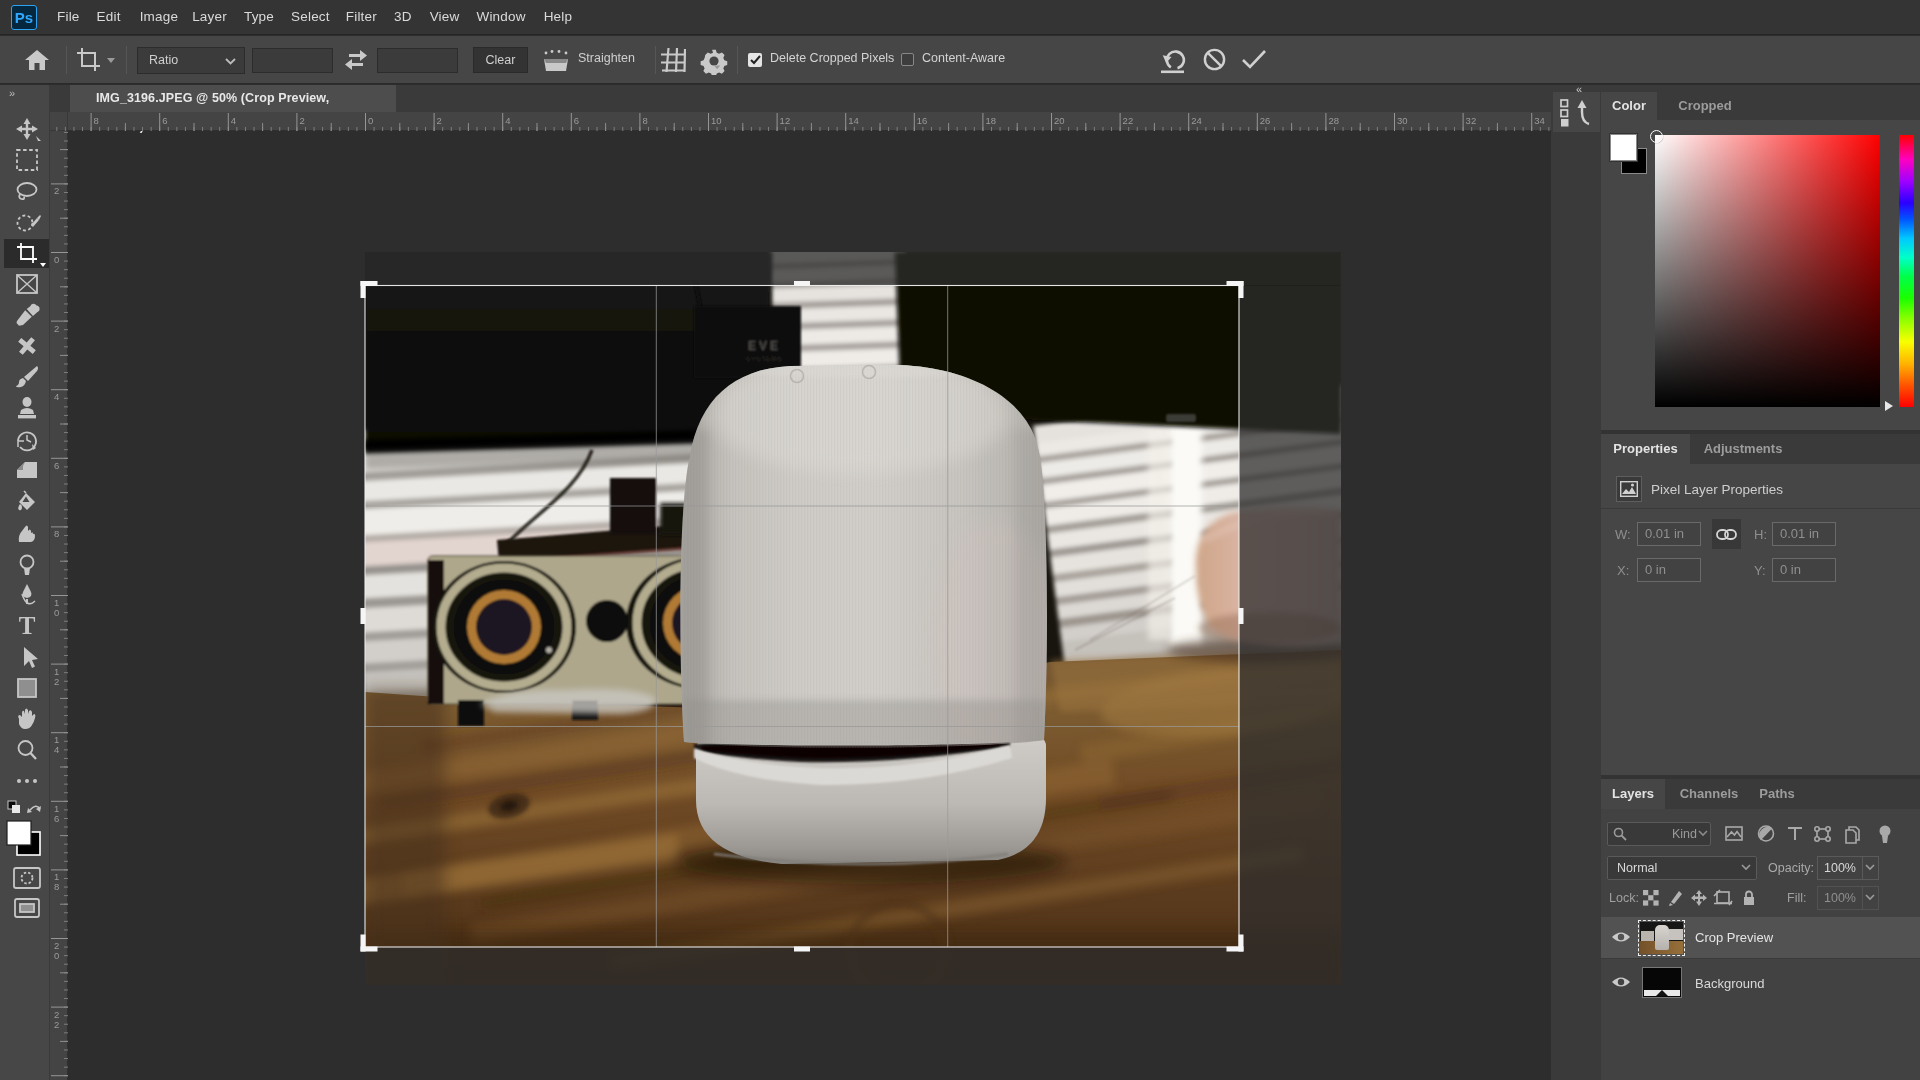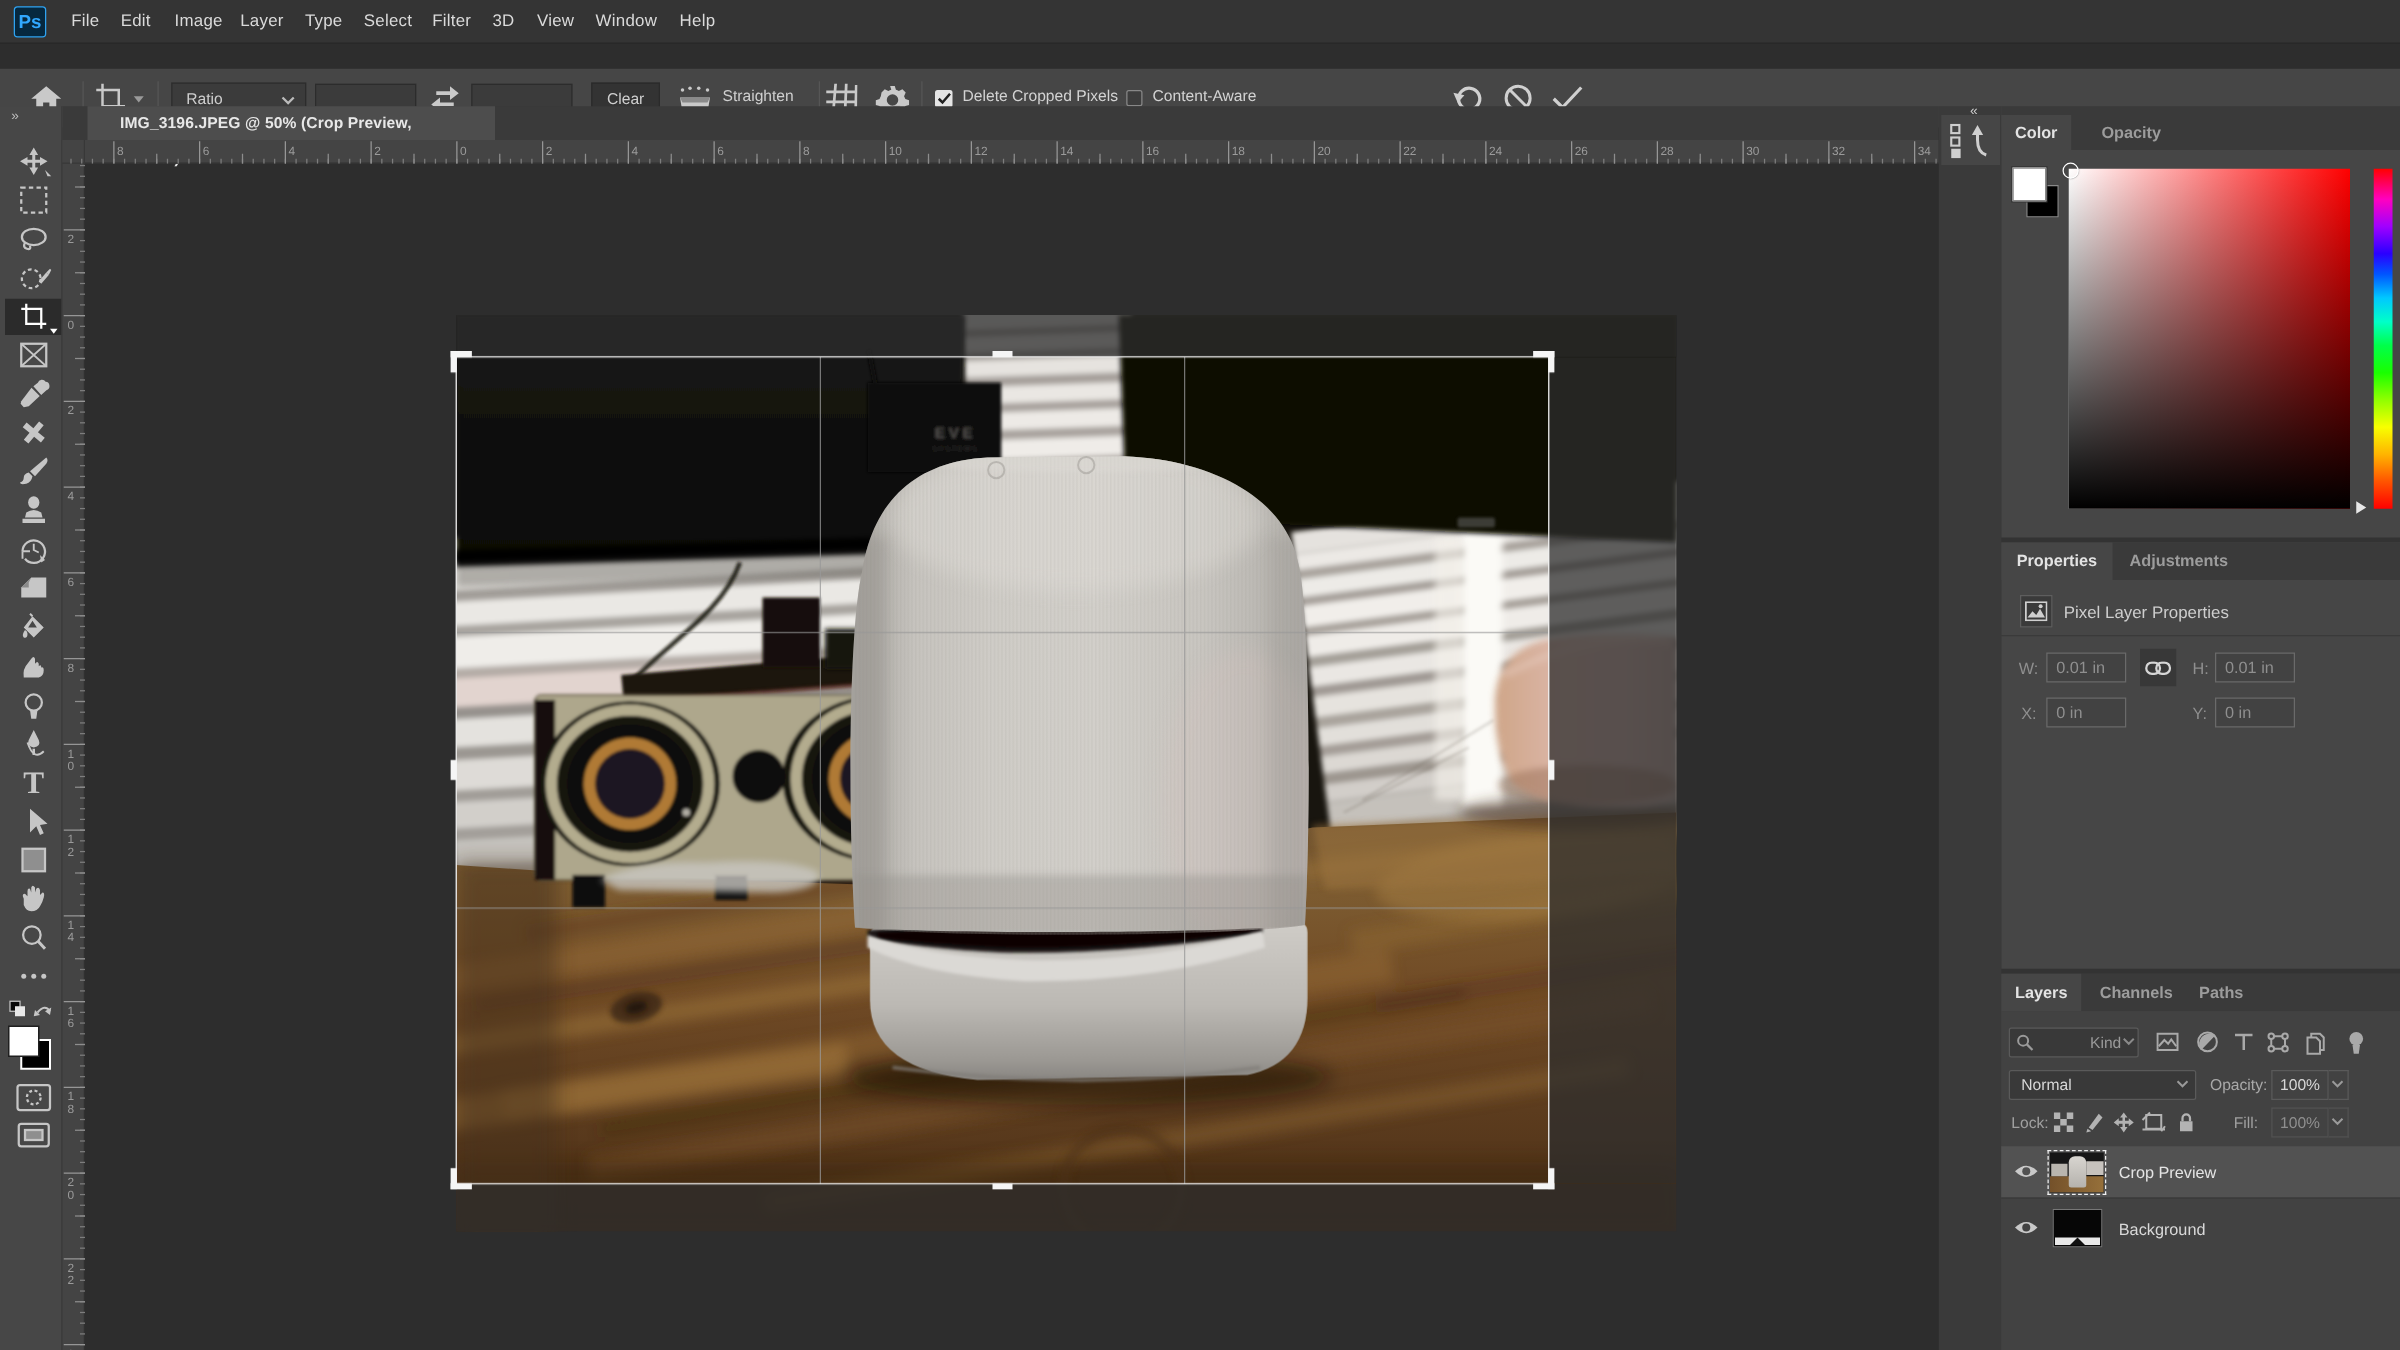--- a/index.html
+++ b/index.html
@@ -13,21 +13,21 @@
 <body>
 <div id="stage">
 
   <div class="abs" style="left:0;top:0;width:1920px;height:35px;background:#343434;border-bottom:1px solid #262626;">
     <div class="abs" style="left:11px;top:5px;width:26px;height:25px;background:#06283f;border:1.5px solid #2ea3f2;border-radius:3px;color:#31a8ff;font-size:15px;font-weight:bold;text-align:center;line-height:23px;">Ps</div>
     <div class="abs txt" style="left:57px;top:9px;letter-spacing:0.2px;color:#dadada;font-size:13.5px;">
       <span style="margin-right:17px;">File</span><span style="margin-right:19px;">Edit</span><span style="margin-right:14px;">Image</span><span style="margin-right:17px;">Layer</span><span style="margin-right:17px;">Type</span><span style="margin-right:16px;">Select</span><span style="margin-right:17px;">Filter</span><span style="margin-right:18px;">3D</span><span style="margin-right:17px;">View</span><span style="margin-right:18px;">Window</span><span>Help</span>
     </div>
   </div>
 
-  <div class="abs" style="left:0;top:36px;width:1920px;height:48px;background:#464646;border-bottom:1px solid #2a2a2a;margin-top:19px;">
+  <div class="abs" style="left:0;top:36px;width:1920px;height:48px;background:#464646;border-bottom:1px solid #2a2a2a;">
 
     <svg class="abs" style="left:24px;top:12px;" width="26" height="24" viewBox="0 0 26 24">
       <path d="M13 2 L25 12 L21 12 L21 22 L15.5 22 L15.5 15 L10.5 15 L10.5 22 L5 22 L5 12 L1 12 Z" fill="#c9c9c9"></path>
     </svg>
     <div class="abs" style="left:66px;top:10px;width:1px;height:28px;background:#565656;"></div>
 
     <svg class="abs" style="left:76px;top:11px;" width="40" height="26" viewBox="0 0 40 26">
       <g stroke="#c9c9c9" stroke-width="2" fill="none">
         <path d="M6 1 L6 19 L24 19"></path>
         <path d="M1 6 L19 6 L19 24"></path>
@@ -918,21 +918,21 @@
     <rect x="3" y="22" width="7.5" height="7.5" fill="#cfcfcf"></rect>
     <path d="M31 27 Q24 25 24 15 L24 10" stroke="#cfcfcf" stroke-width="2.4" fill="none"></path>
     <path d="M19.5 11 L24 3 L28.5 11 Z" fill="#cfcfcf"></path>
   </svg>
 
   <div class="abs" id="dock" style="left:1601px;top:85px;width:319px;height:1001px;background:#464646;">
 
     <div class="abs" style="left:0;top:0;width:319px;height:7px;background:#3a3a3a;"></div>
     <div class="abs" style="left:0;top:7px;width:319px;height:28px;background:#3a3a3a;"></div>
     <div class="abs" style="left:0;top:7px;width:56px;height:28px;background:#464646;color:#e3e3e3;font-size:13px;font-weight:bold;line-height:28px;text-align:center;">Color</div>
-    <div class="abs" style="left:66px;top:7px;width:76px;height:28px;color:#9c9c9c;font-size:13px;font-weight:bold;line-height:28px;text-align:center;">Opacity</div>
+    <div class="abs" style="left:66px;top:7px;width:76px;height:28px;color:#9c9c9c;font-size:13px;font-weight:bold;line-height:28px;text-align:center;">Cropped</div>
 
     <div class="abs" style="left:20px;top:63px;width:26px;height:26px;background:#000;border:1.5px solid #8a8a8a;"></div>
     <div class="abs" style="left:9px;top:49px;width:27px;height:27px;background:#fff;border:1.5px solid #8a8a8a;box-shadow:0 0 0 1px #333;"></div>
 
     <div class="abs" style="left:54px;top:50px;width:225px;height:272px;background:
       linear-gradient(to bottom, rgba(0,0,0,0) 0%, #000 100%),
       linear-gradient(to right, #fff 0%, #ff0000 100%);"></div>
     <div class="abs" style="left:49px;top:45px;width:13px;height:13px;border:1.5px solid #fff;border-radius:50%;box-shadow:0 0 1px #333;"></div>
     <svg class="abs" style="left:282px;top:315px;" width="12" height="12" viewBox="0 0 12 12">
         <path d="M2 1 L10 6 L2 11 Z" fill="#e8e8e8"></path>

